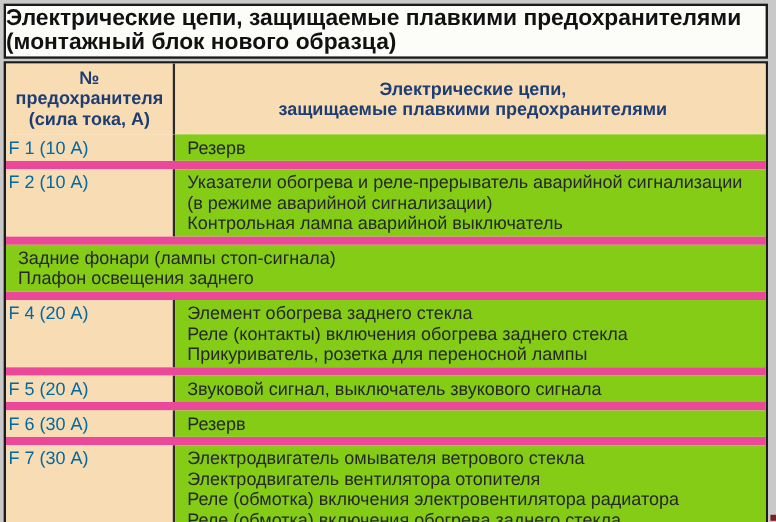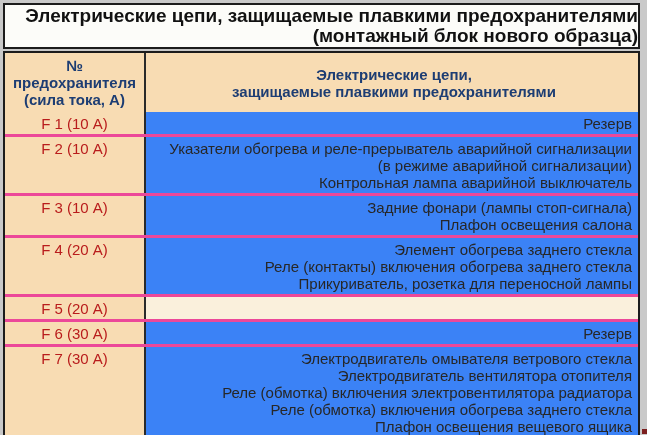--- a/index.html
+++ b/index.html
@@ -21,57 +21,56 @@
     top: 3px;
     width: 637px; 
   }
   .title-box {
     border: 2px solid #1c1c1c;
     background: #fcfcf9;
     color: #111111;
     font-weight: bold;
     font-size: 19px;
     line-height: 20px;
-    text-align: right;
+    text-align: left;
     padding: 1px 0 1px 0;
     margin-bottom: 2px;
     letter-spacing: 0px;
   }
   .table-box {
     border: 2px solid #1c1c1c;
     background: #faf0dc;
   }
   .t-row {
     display: flex;
-    border-top: 3px solid #ec4899;
+    border-top: 7px solid #ec4899;
   }
   .t-row:first-child {
     border-top: none;
   }
   .cell-fuse {
     width: 141px;
     min-width: 141px;
     background: #f8dcb3;
     border-right: 2px solid #2a2a2a;
-    text-align: center;
+    text-align: left;
     padding: 3px 2px 2px 2px;
     box-sizing: border-box;
     font-size: 15px;
     line-height: 17px;
-    color: #b91c1c;
+    color: #0369a1;
   }
   .cell-circuits {
     flex: 1;
-    background: #3b82f6;
+    background: #84cc16;
     padding: 3px 6px 2px 10px;
     box-sizing: border-box;
     font-size: 15px;
     line-height: 17px;
     color: #272727;
-    text-align: right;
   }
   .header-row .cell-fuse,
   .header-row .cell-circuits {
     background: #f8dcb3;
     color: #1d3d73;
     font-weight: bold;
     text-align: center;
     padding-top: 4px;
     padding-bottom: 4px;
   }
@@ -133,44 +132,44 @@
     <div class="cell-fuse">
       <span>F 2 (10 А)</span>
     </div>
     <div class="cell-circuits">
             <div class="circuit-item">Указатели обогрева и реле-прерыватель аварийной сигнализации (в режиме аварийной сигнализации)</div>
             <div class="circuit-item">Контрольная лампа аварийной выключатель</div>
           </div>
   </div>
 
   <div class="t-row">
-    <div class="cell-fuse">
-      <span>F 3 (10 А)</span>
-    </div>
     <div class="cell-circuits">
             <div class="circuit-item">Задние фонари (лампы стоп-сигнала)</div>
-            <div class="circuit-item">Плафон освещения салона</div>
+            <div class="circuit-item">Плафон освещения заднего</div>
           </div>
   </div>
 
   <div class="t-row">
     <div class="cell-fuse">
       <span>F 4 (20 А)</span>
     </div>
     <div class="cell-circuits">
             <div class="circuit-item">Элемент обогрева заднего стекла</div>
             <div class="circuit-item">Реле (контакты) включения обогрева заднего стекла</div>
             <div class="circuit-item">Прикуриватель, розетка для переносной лампы</div>
           </div>
   </div>
 
   <div class="t-row">
     <div class="cell-fuse">
       <span>F 5 (20 А)</span>
     </div>
+    <div class="cell-circuits">
+            <div class="circuit-item">Звуковой сигнал, выключатель звукового сигнала</div>
+          </div>
   </div>
 
   <div class="t-row">
     <div class="cell-fuse">
       <span>F 6 (30 А)</span>
     </div>
     <div class="cell-circuits">
             <div class="circuit-item">Резерв</div>
           </div>
   </div>

